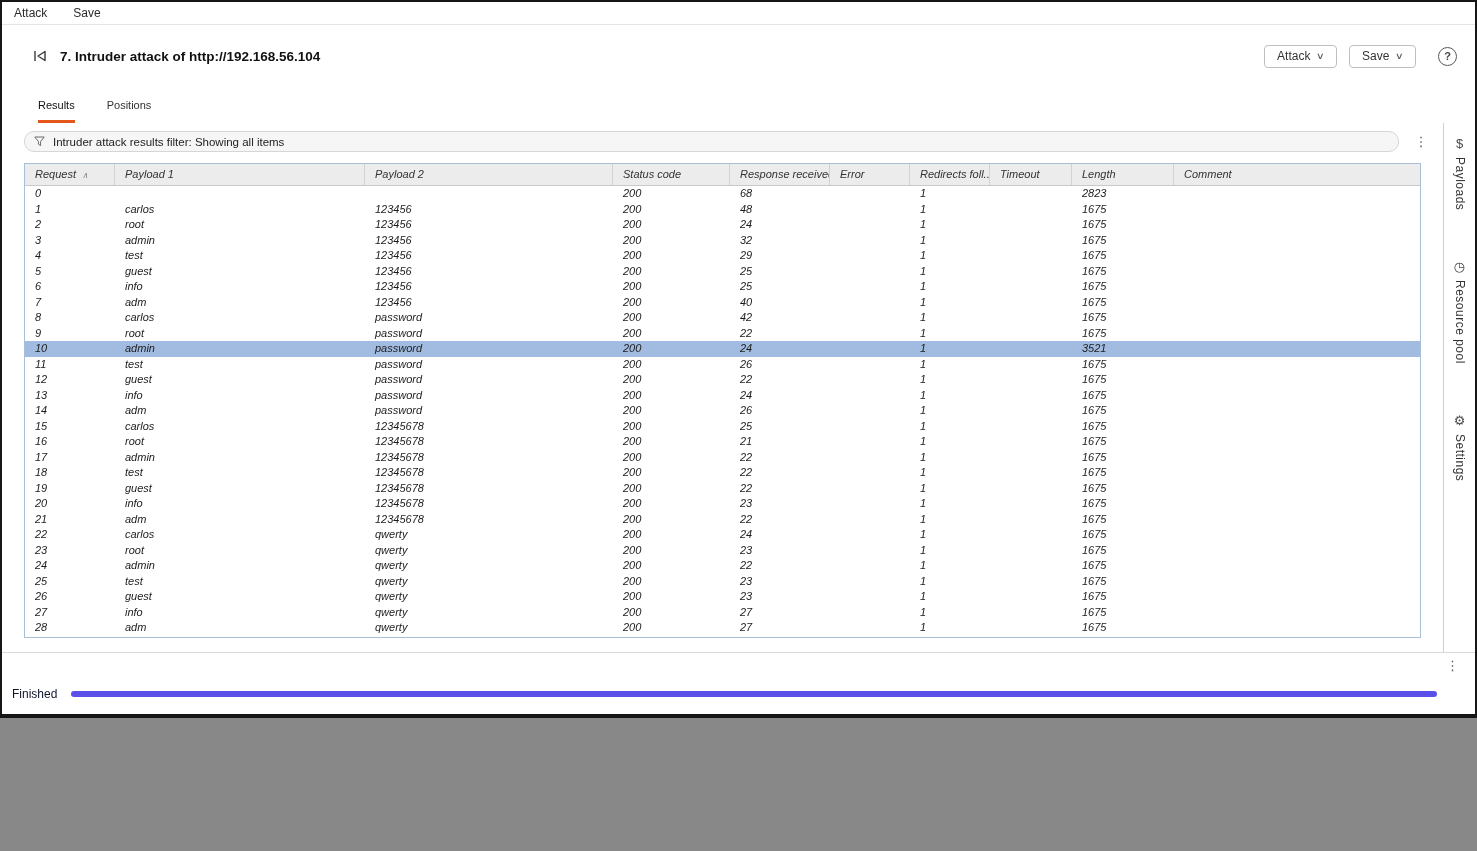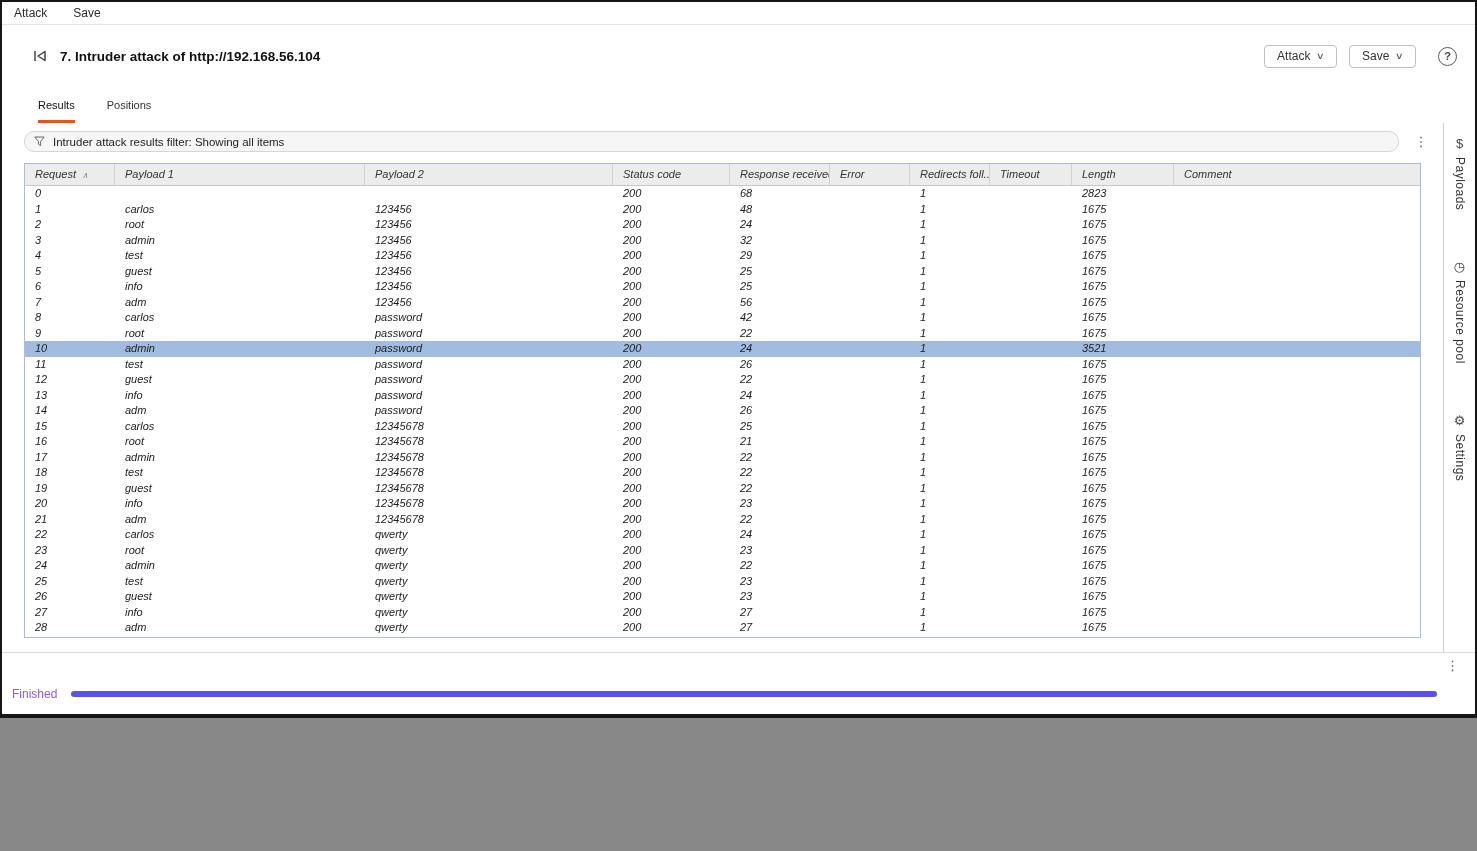--- a/index.html
+++ b/index.html
@@ -125,21 +125,21 @@
   .bottom-strip {
     flex: 0 0 26px; border-top: 1px solid #dadada;
     display: flex; align-items: center; justify-content: flex-end;
     padding-right: 16px;
   }
   .statusbar {
     flex: 0 0 36px;
     display: flex; align-items: center;
     padding: 0 38px 4px 10px; gap: 14px;
   }
-  .status-label { font-size: 12px; color: #8b5cf6; flex: 0 0 auto; }
+  .status-label { font-size: 12px; color: #0f172a; flex: 0 0 auto; }
   .progress-track { flex: 1 1 auto; height: 6px; border-radius: 3px; background: #5b50e8; }
 
   svg { display: block; }
 </style>
 </head>
 <body>
 
 <div class="window">
 
   <div class="menubar">
@@ -285,21 +285,21 @@
               <div class="tcell">1</div>
               <div class="tcell"></div>
               <div class="tcell">1675</div>
               <div class="tcell"></div>
             </div>
             <div class="trow grid-cols">
               <div class="tcell">7</div>
               <div class="tcell">adm</div>
               <div class="tcell">123456</div>
               <div class="tcell">200</div>
-              <div class="tcell">56</div>
+              <div class="tcell">40</div>
               <div class="tcell"></div>
               <div class="tcell">1</div>
               <div class="tcell"></div>
               <div class="tcell">1675</div>
               <div class="tcell"></div>
             </div>
             <div class="trow grid-cols">
               <div class="tcell">8</div>
               <div class="tcell">carlos</div>
               <div class="tcell">password</div>

